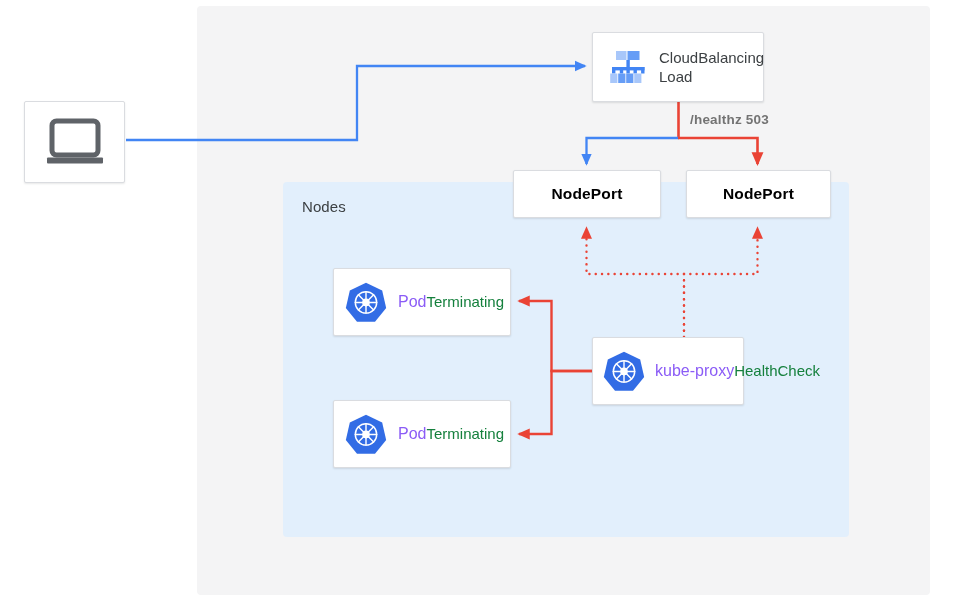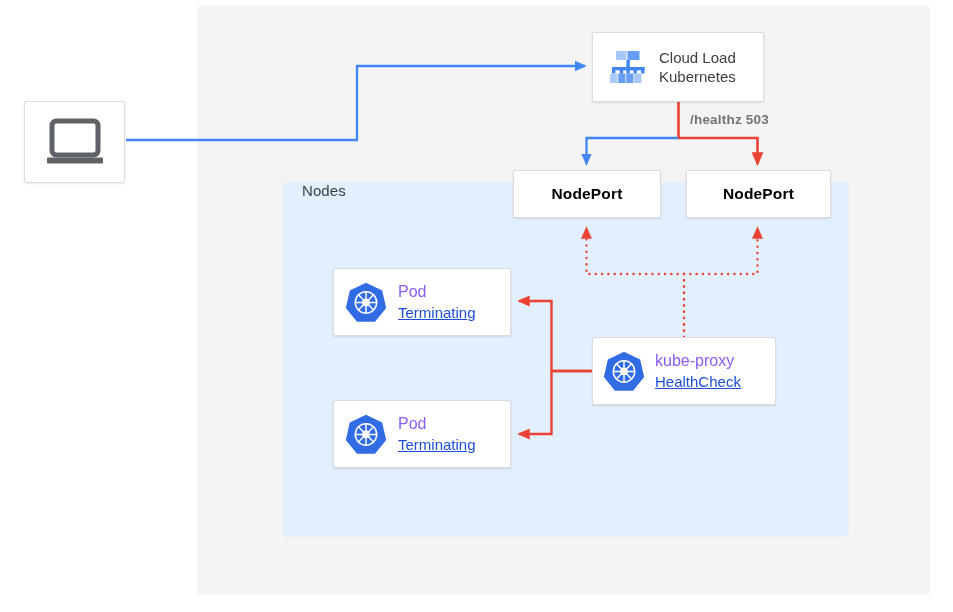--- a/index.html
+++ b/index.html
@@ -35,21 +35,21 @@
     left: 283px;
     top: 182px;
     width: 566px;
     height: 355px;
     background: #e2effc;
     border-radius: 4px;
   }
   .region-nodes-label {
     position: absolute;
     left: 302px;
-    top: 182px;
+    top: 198px;
     font-size: 15px;
     color: #3c4043;
     letter-spacing: .1px;
     white-space: nowrap;
   }
 
   
   .card {
     position: absolute;
     background: #ffffff;
@@ -65,34 +65,32 @@
     height: 100%;
   }
   .card-icon {
     flex: 0 0 auto;
     display: flex;
     align-items: center;
     justify-content: center;
   }
   .card-text {
     display: flex;
-    flex-direction: column;
     justify-content: flex-end;
     line-height: 1.28;
   }
   .card-title {
     font-size: 16px;
     color: #8b5cf6;
     white-space: nowrap;
   }
   .card-sub {
     font-size: 15px;
-    color: #1d4ed8;
+    color: #15803d;
     white-space: nowrap;
-    text-decoration: underline;
   }
 
   
   #client-box {
     left: 24px; top: 101px; width: 101px; height: 82px;
     box-shadow: 0 1px 2px rgba(60,64,67,.12);
   }
   #client-box .card-inner { justify-content: center; }
 
   #clb-box {
@@ -115,21 +113,21 @@
     color: #000000;
     line-height: 1.22;
     letter-spacing: .15px;
   }
 
   #pod1-box { left: 333px; top: 268px; width: 178px; height: 68px; }
   #pod2-box { left: 333px; top: 400px; width: 178px; height: 68px; }
   .pod-icon { width: 64px; }
 
   #kubeproxy-box {
-    left: 592px; top: 337px; width: 184px; height: 68px;
+    left: 592px; top: 337px; width: 152px; height: 68px;
   }
   #kubeproxy-box .card-icon { width: 62px; }
 
   
   #wires {
     position: absolute;
     left: 0; top: 0;
     width: 953px;
     height: 612px;
     pointer-events: none;
@@ -215,21 +213,21 @@
           <rect x="34.1" y="21" width="3.4" height="6.5" fill="#4285f4"></rect>
 
           <rect x="3.2" y="27.5" width="7.2" height="9.5" fill="#a8c7fa"></rect>
           <rect x="11.2" y="27.5" width="7.2" height="9.5" fill="#669df6"></rect>
           <rect x="19.2" y="27.5" width="7.2" height="9.5" fill="#669df6"></rect>
           <rect x="27.2" y="27.5" width="7.2" height="9.5" fill="#a8c7fa"></rect>
         </svg>
       </div>
       <div class="card-text">
         <div class="card-title">Cloud Load</div>
-        <div class="card-title">Kubernetes</div>
+        <div class="card-title">Balancing</div>
       </div>
     </div>
   </div>
 
   <div class="card" id="nodeport-box">
     <div class="card-inner">
       <div class="port-label">NodePort</div>
     </div>
   </div>
 

